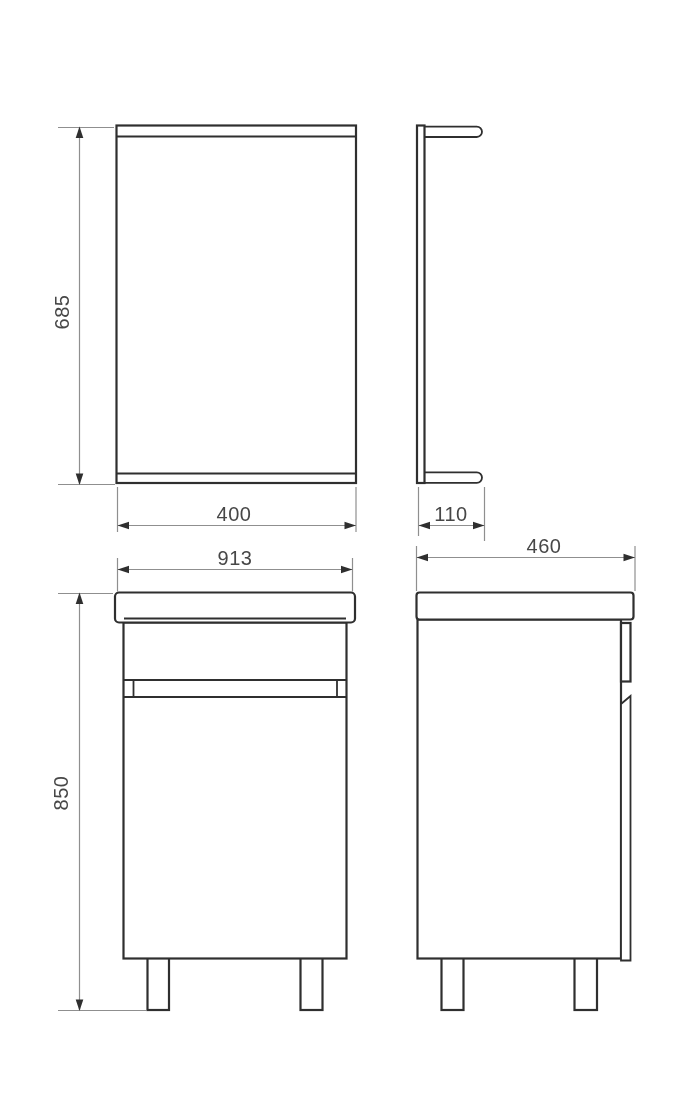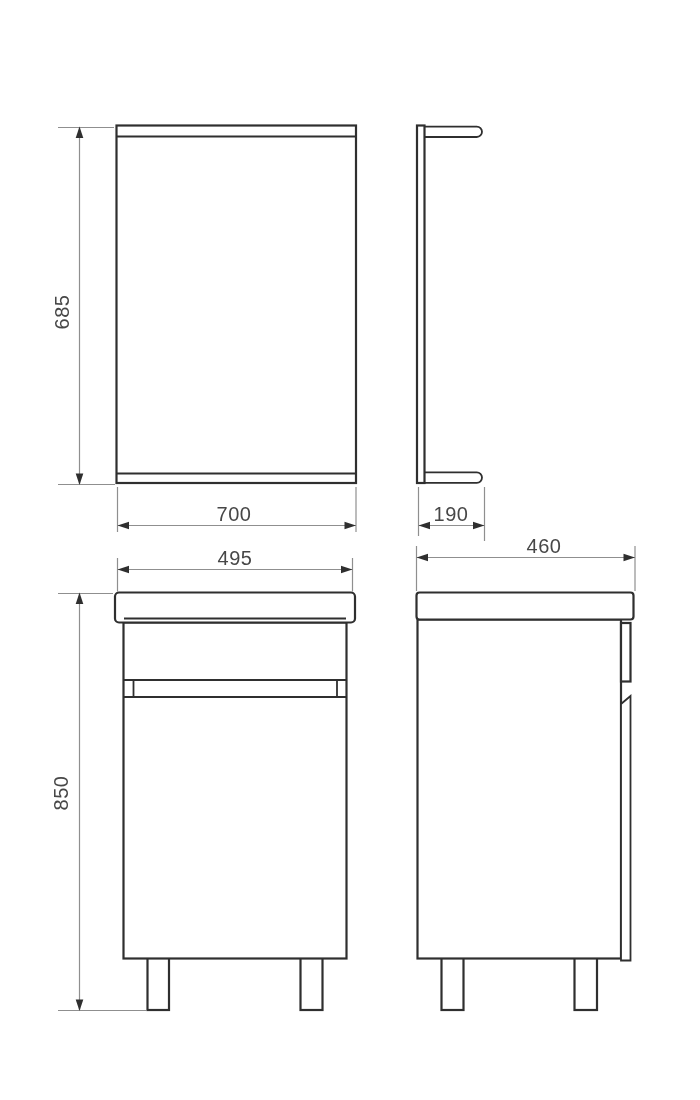--- a/index.html
+++ b/index.html
@@ -120,23 +120,23 @@
       <line class="dim" x1="58" y1="593.5" x2="113" y2="593.5"></line>
       <line class="dim" x1="58" y1="1010.5" x2="146" y2="1010.5"></line>
       <line class="dim" x1="79.5" y1="593.5" x2="79.5" y2="1010"></line>
       <path class="arr" d="M79.5 592.5 l-3.8 11.5 h7.6 Z"></path>
       <path class="arr" d="M79.5 1011 l-3.8 -11.5 h7.6 Z"></path>
     </g>
   </svg>
 
   <div class="dim-label vertical" style="left:62px;top:312px;">685</div>
 
-  <div class="dim-label" style="left:234px;top:514px;">700</div>
+  <div class="dim-label" style="left:234px;top:514px;">400</div>
 
-  <div class="dim-label" style="left:451px;top:514px;">190</div>
+  <div class="dim-label" style="left:451px;top:514px;">110</div>
 
-  <div class="dim-label" style="left:235px;top:558px;">495</div>
+  <div class="dim-label" style="left:235px;top:558px;">913</div>
 
   <div class="dim-label" style="left:544px;top:546px;">460</div>
 
   <div class="dim-label vertical" style="left:61px;top:793px;">850</div>
 
 </div>
 
 </body></html>

